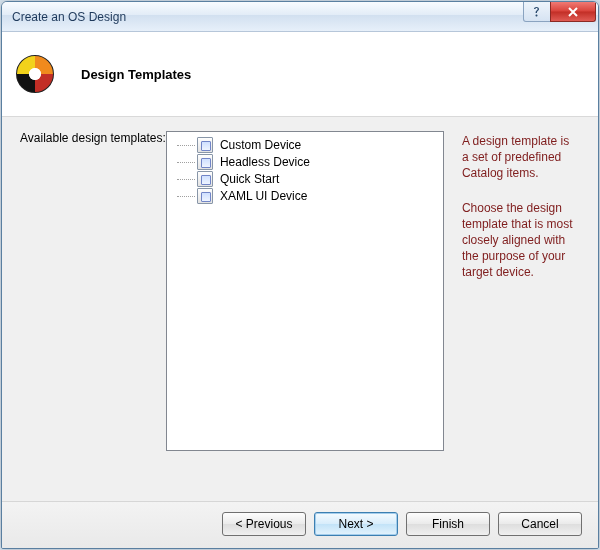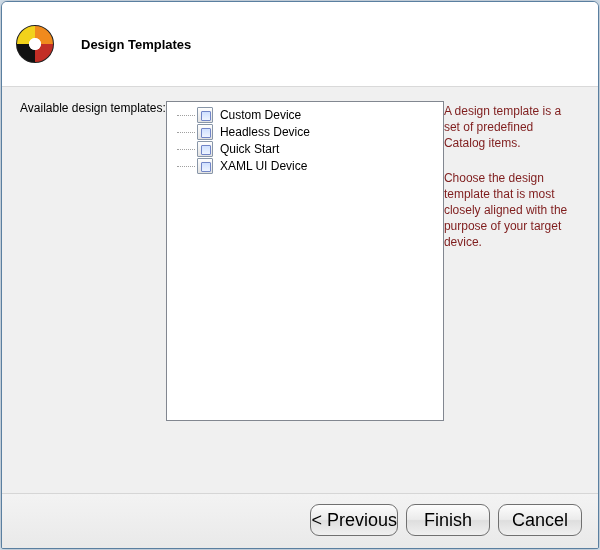--- a/index.html
+++ b/index.html
@@ -35,21 +35,21 @@
       border-bottom: 1px solid #d9d9d9;
       display:flex; align-items:center; gap: 22px;
     }
     .logo { width:48px; height:48px; position:relative; }
     .header h1 { font-size: 13px; font-weight: bold; margin: 0; color:#000; }
     .body {
       flex: 1; display:flex; flex-direction:row;
       padding: 14px 18px 0 18px;
     }
     .avail-label { margin-bottom: 4px; color:#000; }
-    .content-row { flex:1; display:flex; min-height:0; }
+    .content-row { flex:1; display:flex; gap: 18px; min-height:0; }
     .tree {
       width: 278px; height: 320px;
       background:#fff; border:1px solid #828790;
       padding: 4px 2px;
       overflow:auto;
     }
     .tree-item {
       display:flex; align-items:center; gap:0;
       height: 17px; padding-left: 2px;
       white-space: nowrap;
@@ -64,39 +64,54 @@
     .tree-item.selected .lbl { background:#3399ff; color:#fff; border:1px dotted #0a58a2; padding: 0 2px; }
     .desc { flex:1; padding-top: 2px; padding-right: 4px; color:#7f1d1d; line-height:1.35; }
     .desc p { margin: 0 0 18px 0; }
     .buttonbar {
       border-top: 1px solid #d6d6d6;
       padding: 10px 16px 12px;
       display:flex; justify-content:flex-end; gap:8px;
       background: linear-gradient(#f3f3f3,#e9e9e9);
     }
     .btn {
-      min-width: 84px; height: 32px;
+      min-width: 84px; height: 24px;
       border: 1px solid #707070;
       background: linear-gradient(#fdfdfd,#ebebeb 48%,#dedede 52%,#f0f0f0);
-      border-radius: 9px;
-      font-size: 18px; color:#000;
+      border-radius: 3px;
+      font-size: 12px; color:#000;
       display:flex; align-items:center; justify-content:center;
       cursor:pointer;
     }
     .btn.default {
       border-color:#3c7fb1;
       background: linear-gradient(#f5fbff,#d9edfb 48%,#c3e3f8 52%,#e4f3fd);
       box-shadow: 0 0 0 1px #a3cdec inset;
     }
   </style>
 </head>
 <body>
 
 <div class="window">
 
+  <div class="titlebar">
+    <span class="title">Create an OS Design</span>
+    <div class="winbtns">
+      <div class="winbtn help">
+        <svg width="10" height="12" viewBox="0 0 10 12">
+          <path d="M2 3c0-1.2 1.2-2 2.5-2S7 1.8 7 3c0 1-.6 1.4-1.3 2C5.2 5.4 5 5.8 5 6.6V7H3.6V6.4c0-1 .5-1.7 1.2-2.2C5.3 3.8 5.6 3.5 5.6 3c0-.6-.5-1-1.1-1S3.4 2.5 3.4 3H2zm1.5 6.5c0-.6.5-1 1-1s1 .4 1 1-.5 1-1 1-1-.4-1-1z" fill="#2a4a6d"></path>
+        </svg>
+      </div>
+      <div class="winbtn close">
+        <svg width="12" height="10" viewBox="0 0 12 10">
+          <path d="M2 1l8 8M10 1l-8 8" stroke="#fff" stroke-width="2"></path>
+        </svg>
+      </div>
+    </div>
+  </div>
 
   <div class="header">
     <div class="logo">
       <svg width="48" height="48" viewBox="0 0 48 48">
         <circle cx="24" cy="24" r="18" fill="#fff" stroke="#222" stroke-width="2"></circle>
         <path d="M24 6a18 18 0 0 1 18 18h-12a6 6 0 0 0-6-6z" fill="#f08a1d"></path>
         <path d="M42 24a18 18 0 0 1-18 18v-12a6 6 0 0 0 6-6z" fill="#c22e26"></path>
         <path d="M24 42a18 18 0 0 1-18-18h12a6 6 0 0 0 6 6z" fill="#111"></path>
         <path d="M6 24A18 18 0 0 1 24 6v12a6 6 0 0 0-6 6z" fill="#f2d21b"></path>
         <circle cx="24" cy="24" r="6" fill="#fff"></circle>
@@ -135,17 +150,18 @@
       <div class="desc">
         <p>A design template is a set of predefined Catalog items.</p>
         <p>Choose the design template that is most closely aligned with the purpose of your target device.</p>
       </div>
 
     </div>
   </div>
 
   <div class="buttonbar">
     <div class="btn">&lt; Previous</div>
+    <div class="btn default">Next &gt;</div>
     <div class="btn">Finish</div>
     <div class="btn">Cancel</div>
   </div>
 
 </div>
 
 </body></html>

